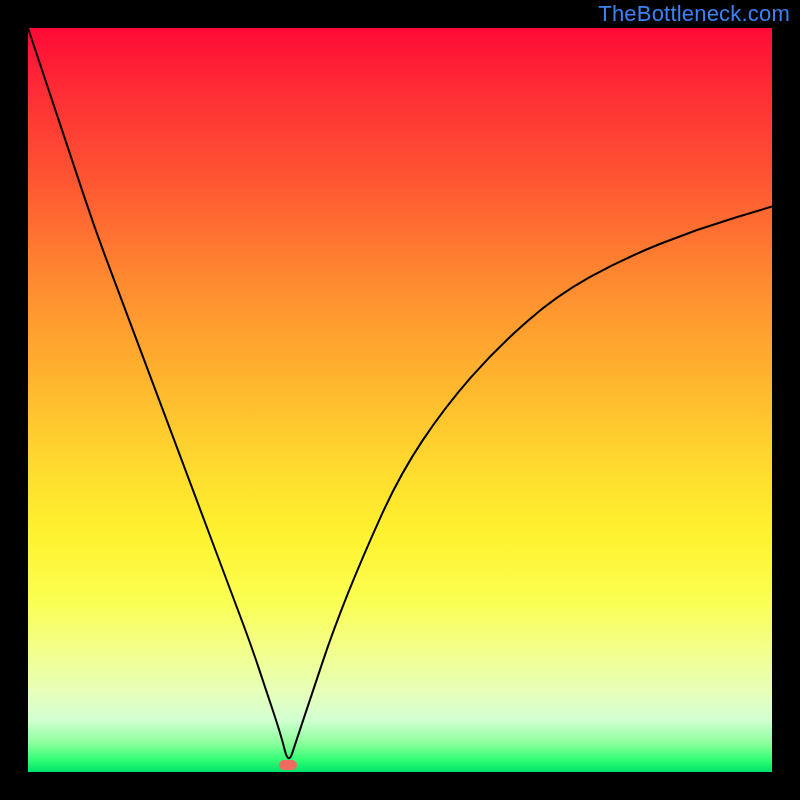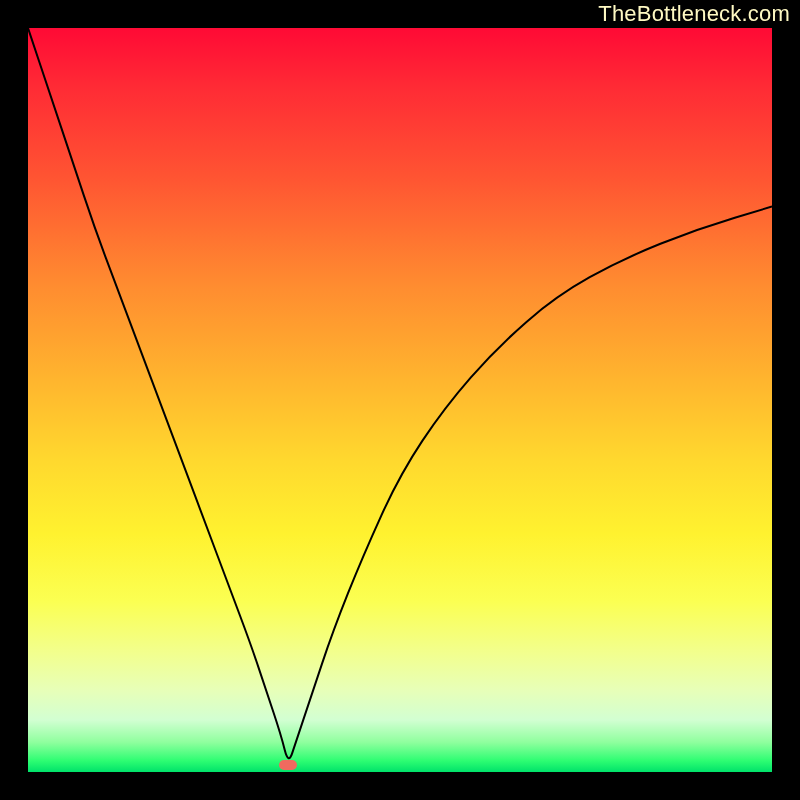--- a/index.html
+++ b/index.html
@@ -16,21 +16,21 @@
     width: 800px;
     height: 800px;
     background: #000;
   }
   .watermark {
     position: absolute;
     top: 1px;
     right: 10px;
     font-size: 22px;
     font-weight: 500;
-    color: #fef9c3;
+    color: #3b82f6;
     letter-spacing: 0.2px;
     z-index: 5;
   }
   .plot-outer {
     position: absolute;
     left: 28px;
     top: 28px;
     width: 744px;
     height: 744px;
   }

